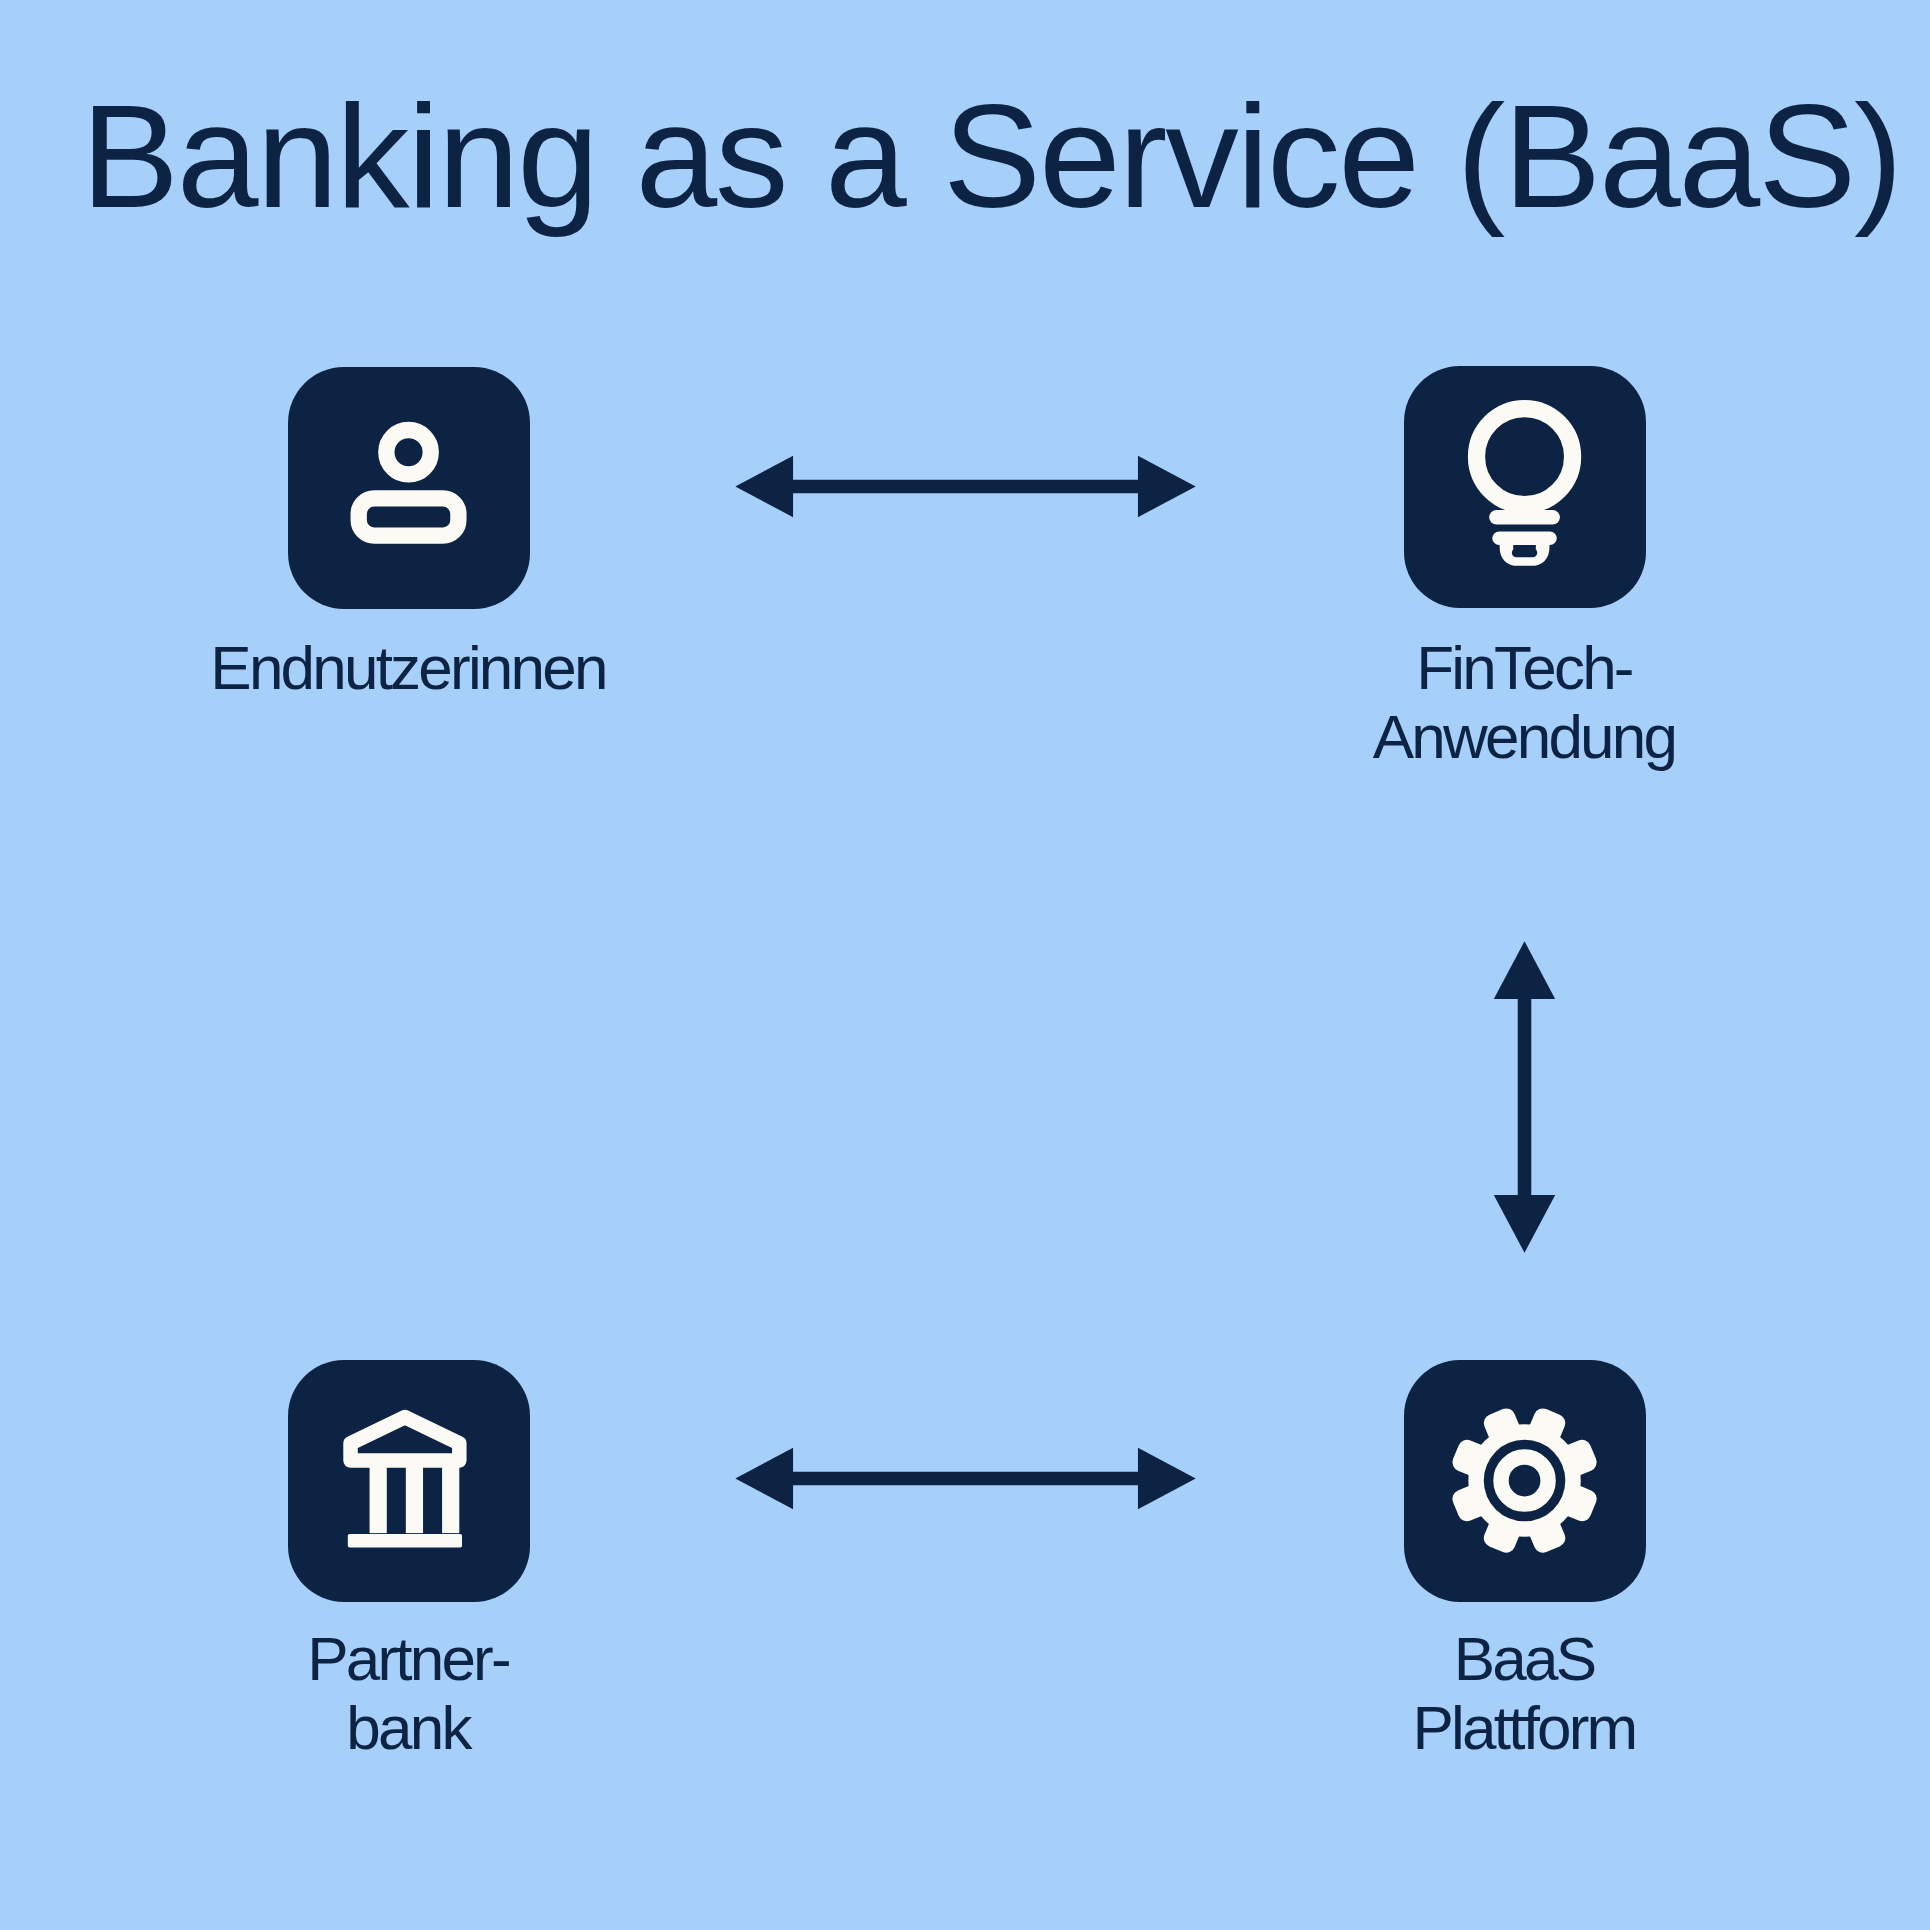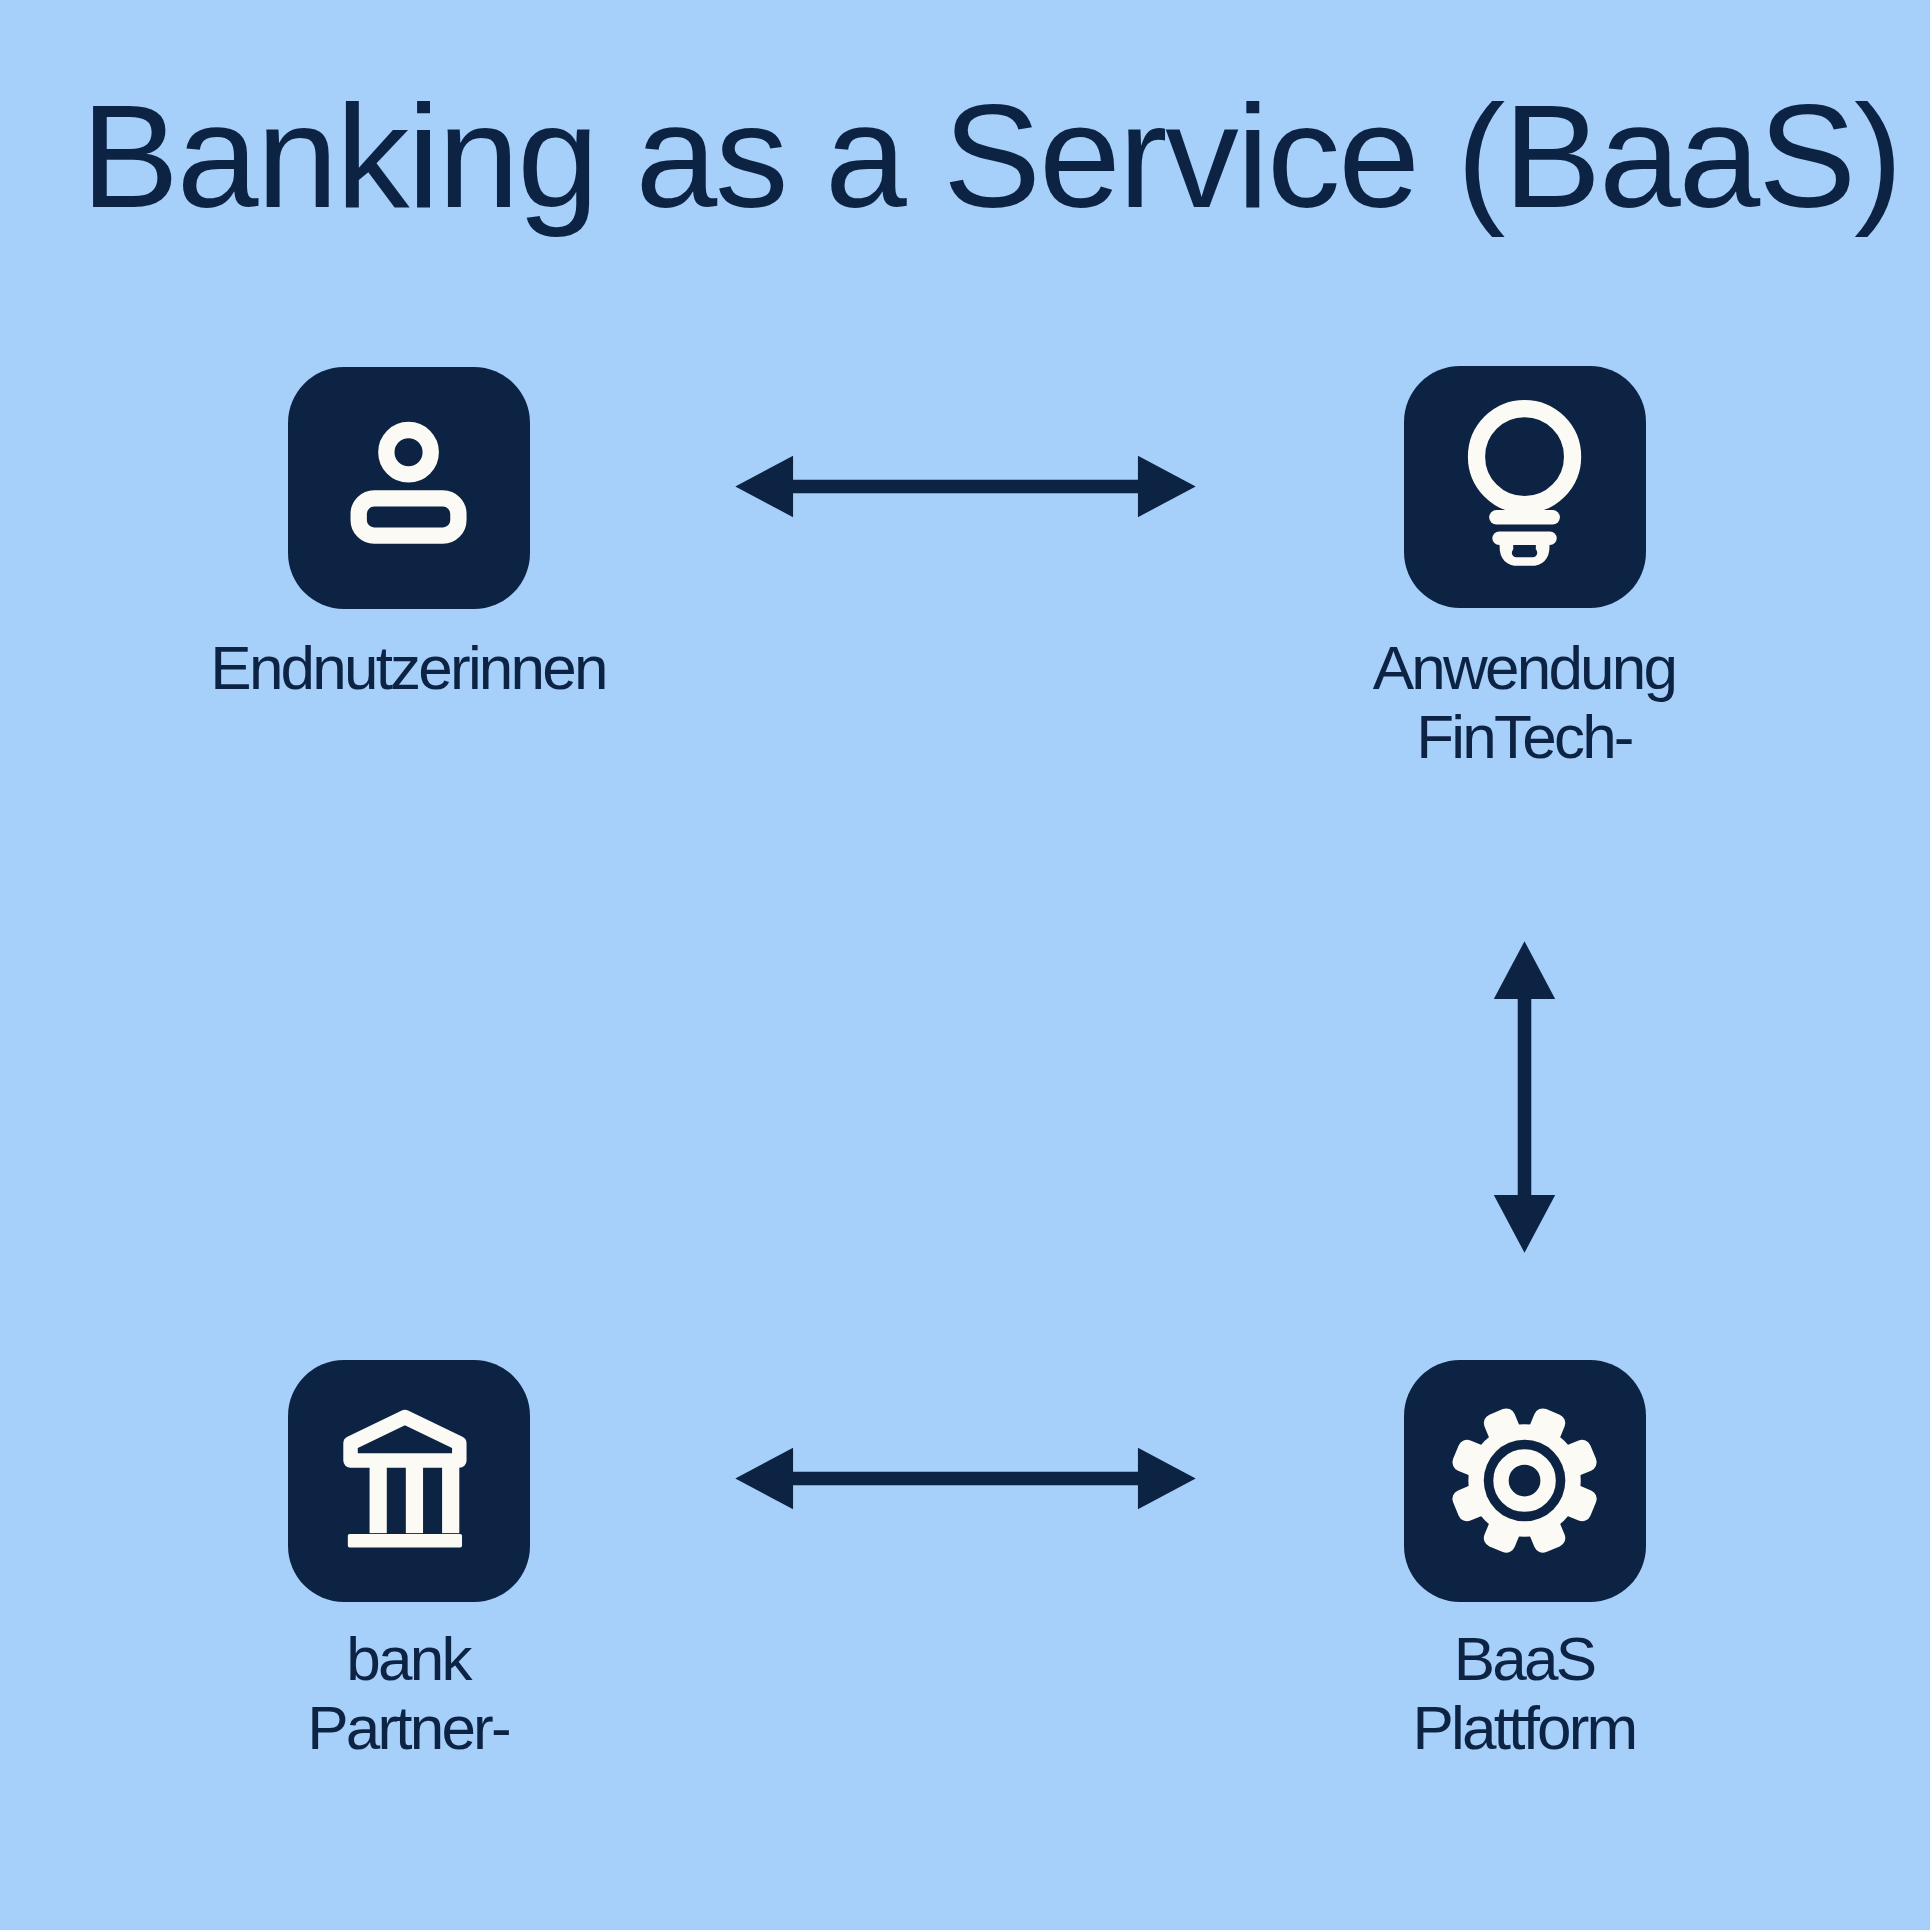--- a/index.html
+++ b/index.html
@@ -125,27 +125,27 @@
         <circle cx="133" cy="133" r="26" fill="none" stroke="#fbfaf4" stroke-width="17"></circle>
       </svg>
     </span>
   </div>
 
   <div class="node-label label-endusers">
     <span>Endnutzerinnen</span>
   </div>
 
   <div class="node-label label-fintech">
+    <div>FinTech-</div>
     <div>Anwendung</div>
-    <div>FinTech-</div>
   </div>
 
   <div class="node-label label-partnerbank">
+    <div>Partner-</div>
     <div>bank</div>
-    <div>Partner-</div>
   </div>
 
   <div class="node-label label-baas">
     <div>BaaS</div>
     <div>Plattform</div>
   </div>
 
   <div class="arrow arrow-top">
     <svg width="461" height="65" viewBox="0 0 510 72">
       <line x1="50" y1="36" x2="460" y2="36" stroke="#0d2343" stroke-width="15"></line>

